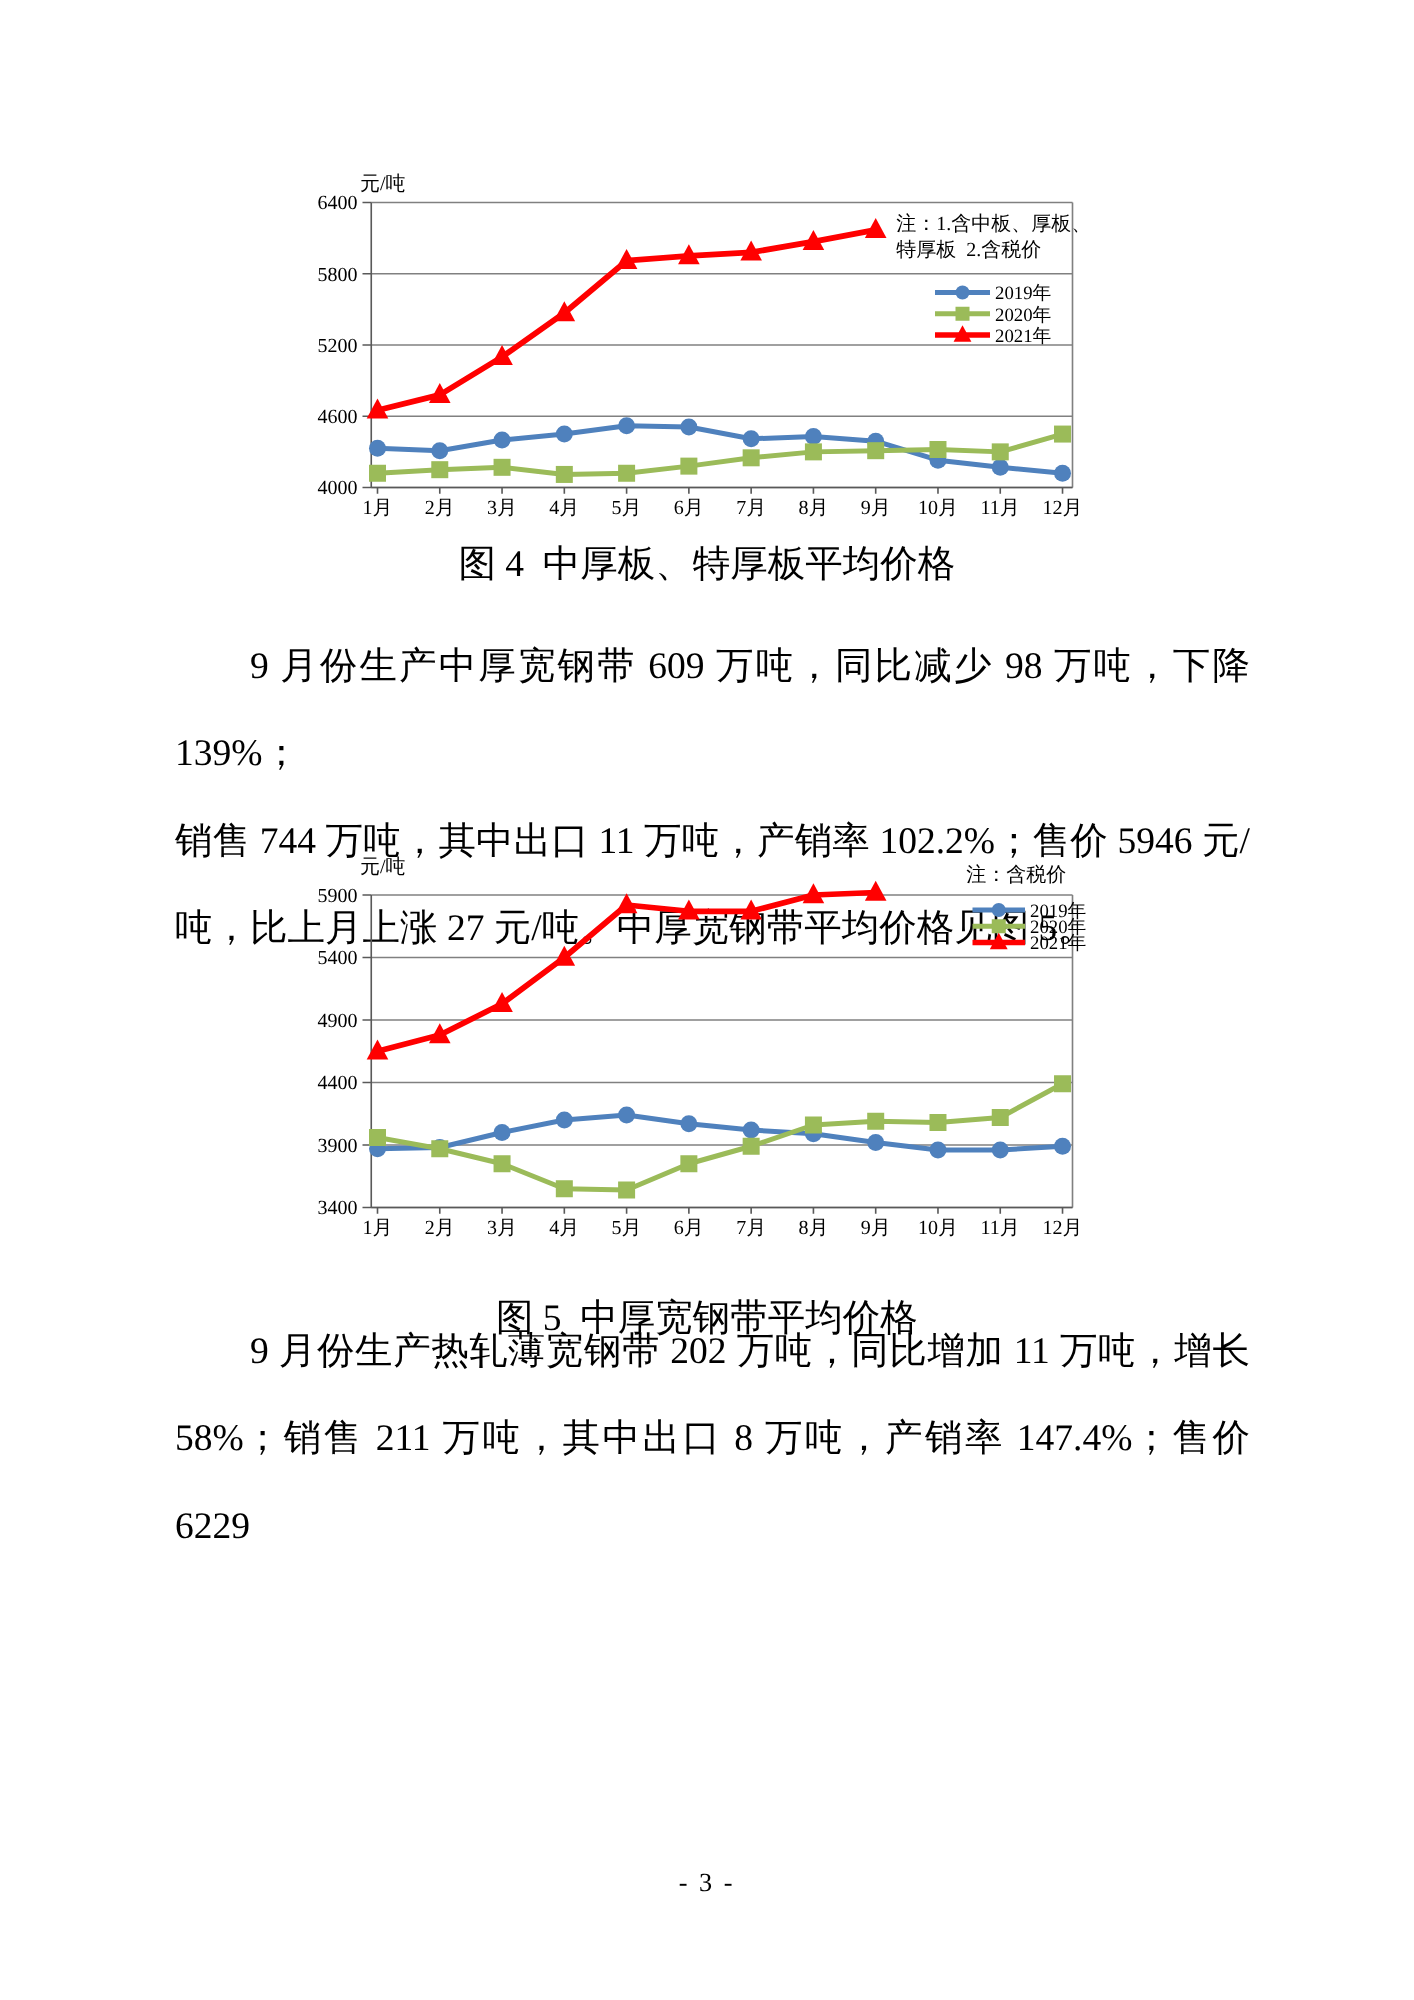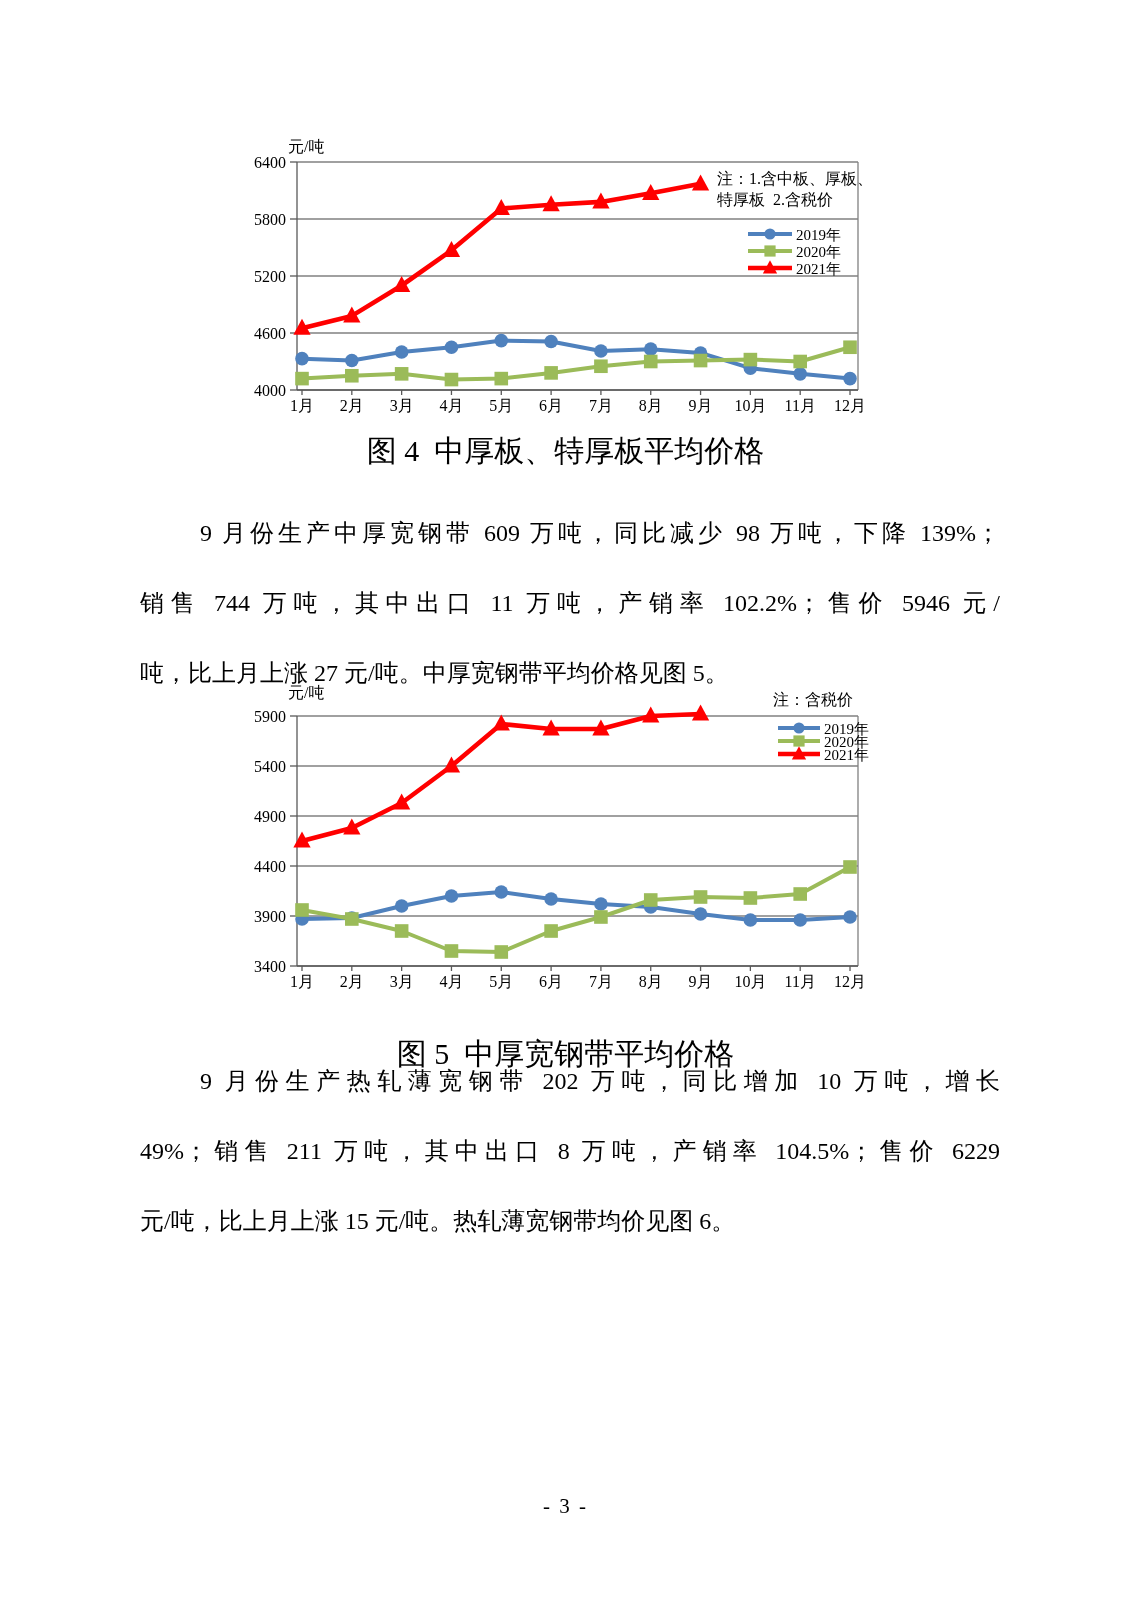--- a/index.html
+++ b/index.html
@@ -1,18 +1,18 @@
 <!DOCTYPE html>
 <html><head>
 <meta charset="utf-8">
 <style>
   html,body{margin:0;padding:0;background:#ffffff;}
   .page{position:relative;width:1131px;height:1600px;background:#fff;overflow:hidden;
         font-family:"Liberation Serif","DejaVu Serif",serif;color:#000;}
-  .para{position:absolute;left:140px;width:860px;font-size:24px;line-height:70px;}
+  .para{position:absolute;left:140px;width:860px;font-size:30px;line-height:70px;}
   .para .ln{text-align:justify;text-align-last:justify;}
   .para .ln.first{text-indent:60px;}
   .para .ln.last{text-align:left;text-align-last:auto;}
   .caption{position:absolute;left:0;width:1131px;text-align:center;font-size:30px;white-space:pre;}
   .footer{position:absolute;left:0;width:1131px;text-align:center;font-size:21px;letter-spacing:2px;}
   svg.chart{position:absolute;}
   svg text{font-family:"Liberation Serif","DejaVu Serif",serif;fill:#000;white-space:pre;}
 </style>
 </head>
 <body>
@@ -235,19 +235,18 @@
         <text x="824" y="746.5" font-size="15">2020年</text>
         <line x1="778" y1="754" x2="820" y2="754" stroke="#FF0000" stroke-width="4.4"></line>
         <path fill="#FF0000" d="M 799 746.212 L 806.128 759.412 L 791.872 759.412 Z"></path>
         <text x="824" y="759.5" font-size="15">2021年</text>
       </g>
     </svg>
 
   <div class="caption" style="top:1034px;">图 5  中厚宽钢带平均价格</div>
 
   <div class="para" style="top:1046px;">
-    <div class="ln first">9 月份生产热轧薄宽钢带 202 万吨，同比增加 10 万吨，增长</div>
-    <div class="ln">49%；销售 211 万吨，其中出口 8 万吨，产销率 104.5%；售价 6229</div>
-    <div class="ln last">元/吨，比上月上涨 15 元/吨。热轧薄宽钢带均价见图 6。</div>
+    <div class="ln first">9 月份生产热轧薄宽钢带 202 万吨，同比增加 11 万吨，增长</div>
+    <div class="ln">58%；销售 211 万吨，其中出口 8 万吨，产销率 147.4%；售价 6229</div>
   </div>
 
   <div class="footer" style="top:1494px;">- 3 -</div>
 </div>
 
 </body></html>

